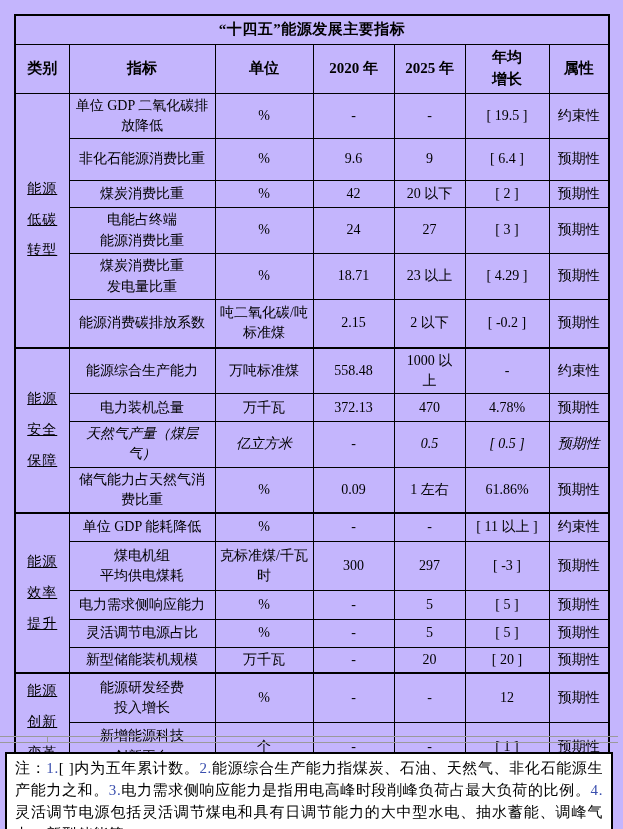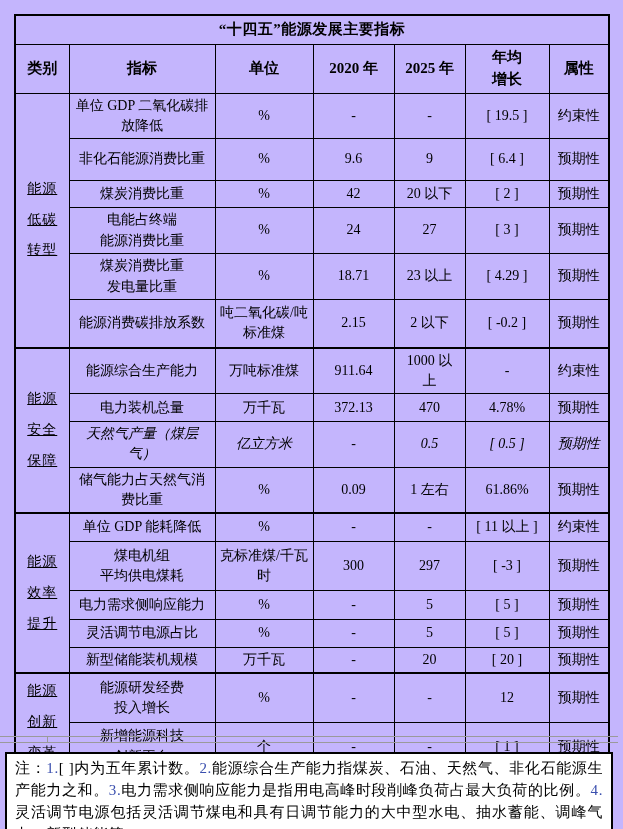--- a/index.html
+++ b/index.html
@@ -169,21 +169,21 @@
           <td>2 以下</td>
           <td>[ -0.2 ]</td>
           <td>预期性</td>
         </tr>
         <tr style="height: 45px;">
           <td rowspan="4" class="cat sec-top">能源
 安全
 保障</td>
           <td class="sec-top">能源综合生产能力</td>
           <td class="sec-top">万吨标准煤</td>
-          <td class="sec-top">911.64</td>
+          <td class="sec-top">558.48</td>
           <td class="sec-top">1000 以
 上</td>
           <td class="sec-top">-</td>
           <td class="sec-top">约束性</td>
         </tr>
         <tr style="height: 28px;">
           <td>电力装机总量</td>
           <td>万千瓦</td>
           <td>372.13</td>
           <td>470</td>

